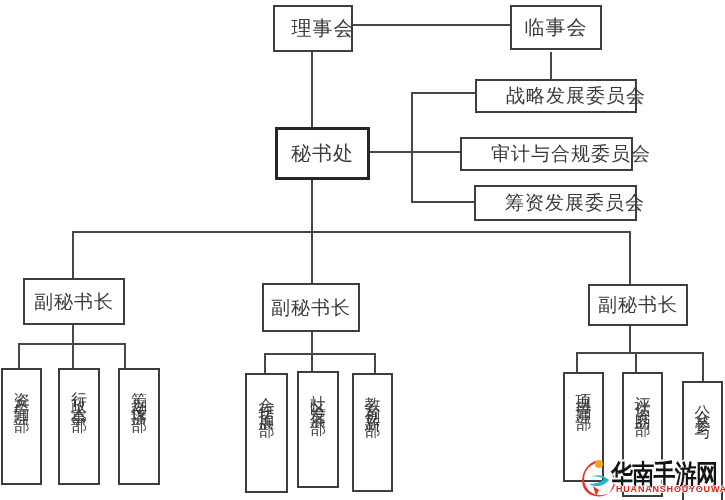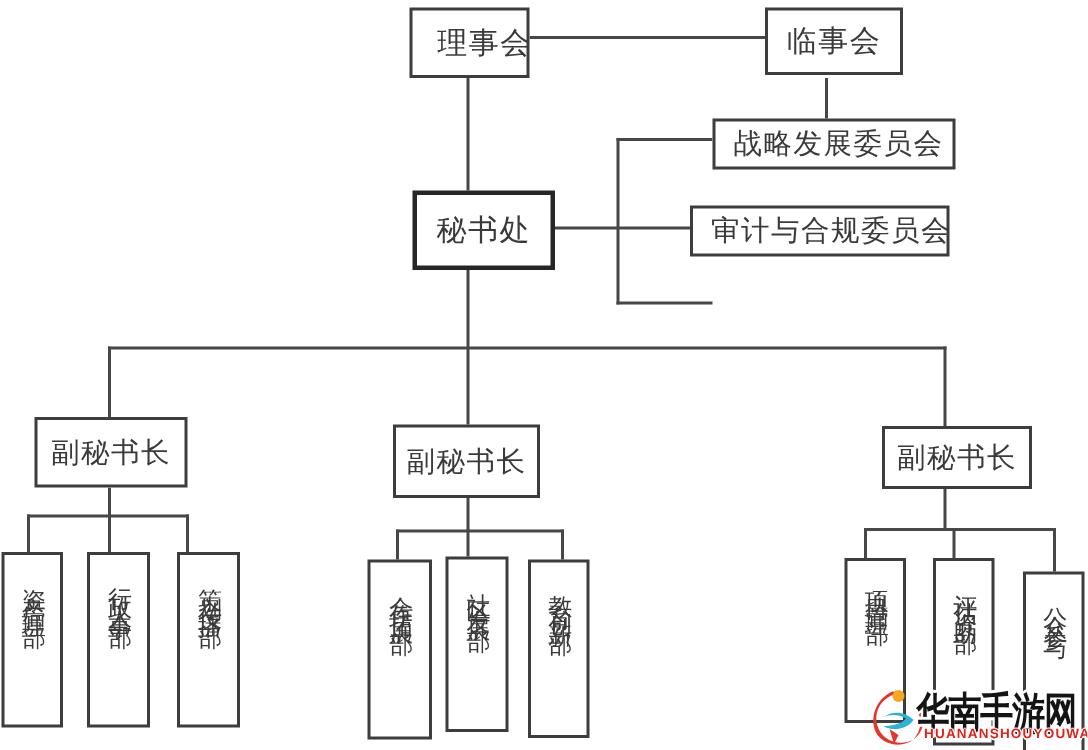--- a/index.html
+++ b/index.html
@@ -13,21 +13,21 @@
   .line{position:absolute;background:#474747;}
   
   .node{
     position:absolute;border:2px solid #3d3d3d;background:#fff;
     display:flex;align-items:center;justify-content:center;
     font-size:19px;letter-spacing:1px;color:#3a3a3a;box-sizing:border-box;
     white-space:nowrap;
   }
   .node.big{font-size:20px;}
   .node.thick{border-width:3px;border-color:#262626;}
-  .node.leftalign{justify-content:flex-start;padding-left:12px;}
+  .node.leftalign{justify-content:flex-start;padding-left:29px;}
   
   .vnode{
     position:absolute;border:2px solid #3d3d3d;background:#fff;
     display:flex;justify-content:center;align-items:flex-start;
     box-sizing:border-box;color:#3a3a3a;
   }
   .vnode span{
     writing-mode:vertical-lr;text-orientation:upright;
     font-size:16px;letter-spacing:6px;padding-top:9px;line-height:1;
   }
@@ -86,20 +86,21 @@
   <div class="line" style="left:635px;top:352px;width:2px;height:21px;"></div>
   <div class="line" style="left:702px;top:352px;width:2px;height:30px;"></div>
 
   <div class="node big" style="left:273px;top:5px;width:80px;height:47px;padding-left:20px;">理事会</div>
   <div class="node big" style="left:510px;top:5px;width:92px;height:45px;">临事会</div>
 
   <div class="node big thick" style="left:275px;top:127px;width:95px;height:53px;">秘书处</div>
 
   <div class="node leftalign" style="left:475px;top:79px;width:162px;height:34px;">战略发展委员会</div>
   <div class="node leftalign" style="left:460px;top:137px;width:173px;height:34px;">审计与合规委员会</div>
+  <div class="node leftalign" style="left:474px;top:185px;width:163px;height:36px;">筹资发展委员会</div>
 
   <div class="node" style="left:23px;top:278px;width:102px;height:47px;">副秘书长</div>
   <div class="node" style="left:262px;top:283px;width:98px;height:49px;">副秘书长</div>
   <div class="node" style="left:588px;top:284px;width:100px;height:42px;">副秘书长</div>
 
   <div class="vnode" style="left:1px;top:368px;width:41px;height:117px;">
     <span>资产管理部</span>
     </div>
   <div class="vnode" style="left:58px;top:368px;width:42px;height:117px;">
     <span>行政人事部</span>

